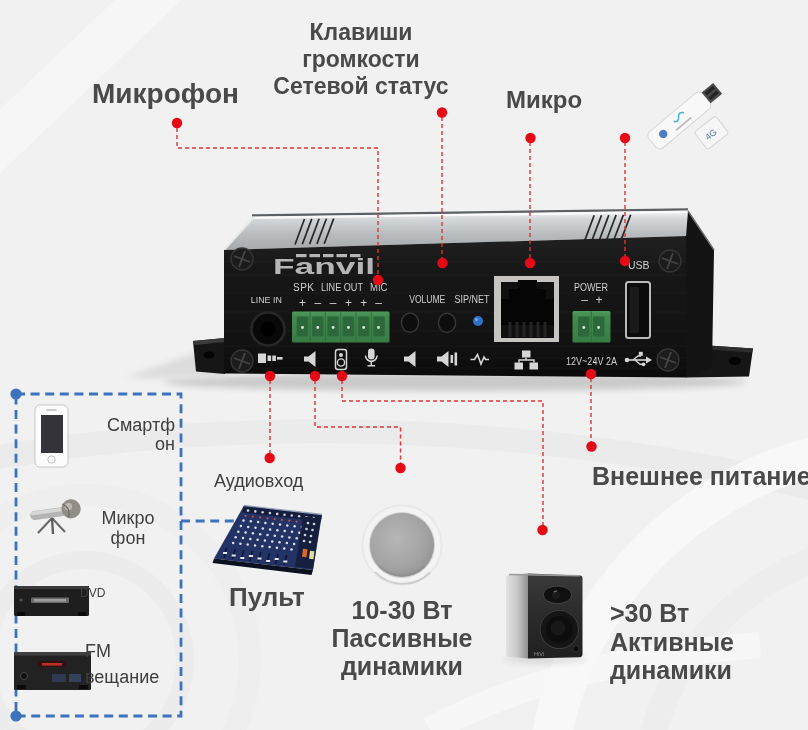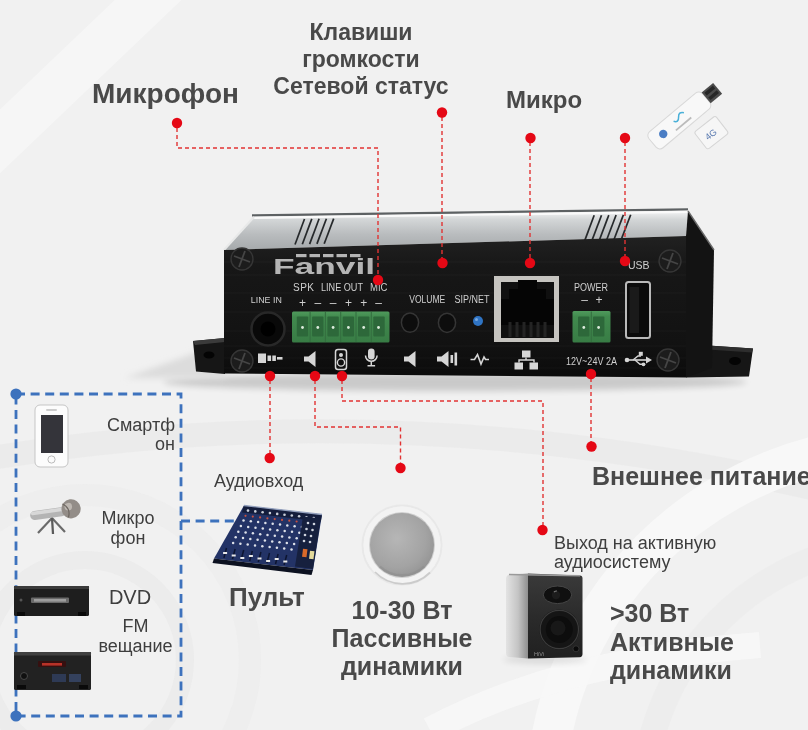--- a/index.html
+++ b/index.html
@@ -481,29 +481,27 @@
 </g>
 </svg>
 
 <div class="t b" style="left:92px;top:80px;font-size:28px">Микрофон</div>
 <div class="t b" style="left:261px;top:19px;font-size:23px;line-height:27px;width:200px;text-align:center">Клавиши
 громкости
 Сетевой статус</div>
 <div class="t b" style="left:506px;top:88px;font-size:24px">Микро</div>
 <div class="t sm" style="left:214px;top:472px">Аудиовход</div>
 <div class="t b" style="left:592px;top:464px;font-size:25px">Внешнее питание</div>
-<div class="t sm" style="left:554px;top:534px;line-height:19px">Выход на активную
-аудиосистему</div>
 <div class="t b" style="left:229px;top:584px;font-size:26px">Пульт</div>
 <div class="t b" style="left:302px;top:596px;font-size:25px;line-height:28px;width:200px;text-align:center">10-30 Вт
 Пассивные
 динамики</div>
 <div class="t b" style="left:610px;top:599px;font-size:25px;line-height:28.5px">&gt;30 Вт
 Активные
 динамики</div>
 <div class="t sm" style="left:75px;top:416px;line-height:19px;width:100px;text-align:right">Смартф
 он</div>
 <div class="t sm" style="left:78px;top:508px;line-height:20px;width:100px;text-align:center">Микро
 фон</div>
-<div class="t sm" style="left:80px;top:587px;width:100px;text-align:center;font-size:20px">DVD</div>
-<div class="t sm" style="left:85px;top:616px;line-height:20px;width:101px;text-align:center">FM
+<div class="t sm" style="left:80px;top:587px;width:100px;font-size:12px">DVD</div>
+<div class="t sm" style="left:85px;top:638px;line-height:26px;width:101px;text-align:left">FM
 вещание</div>
 </div>
 
 </body></html>

